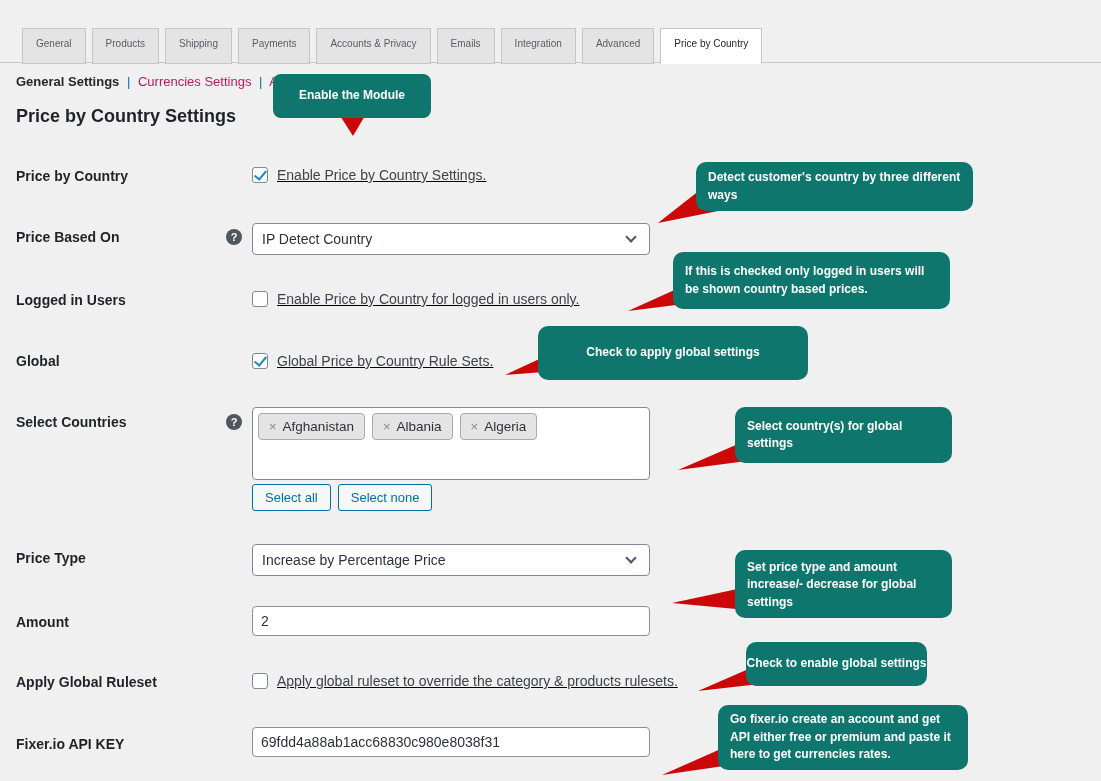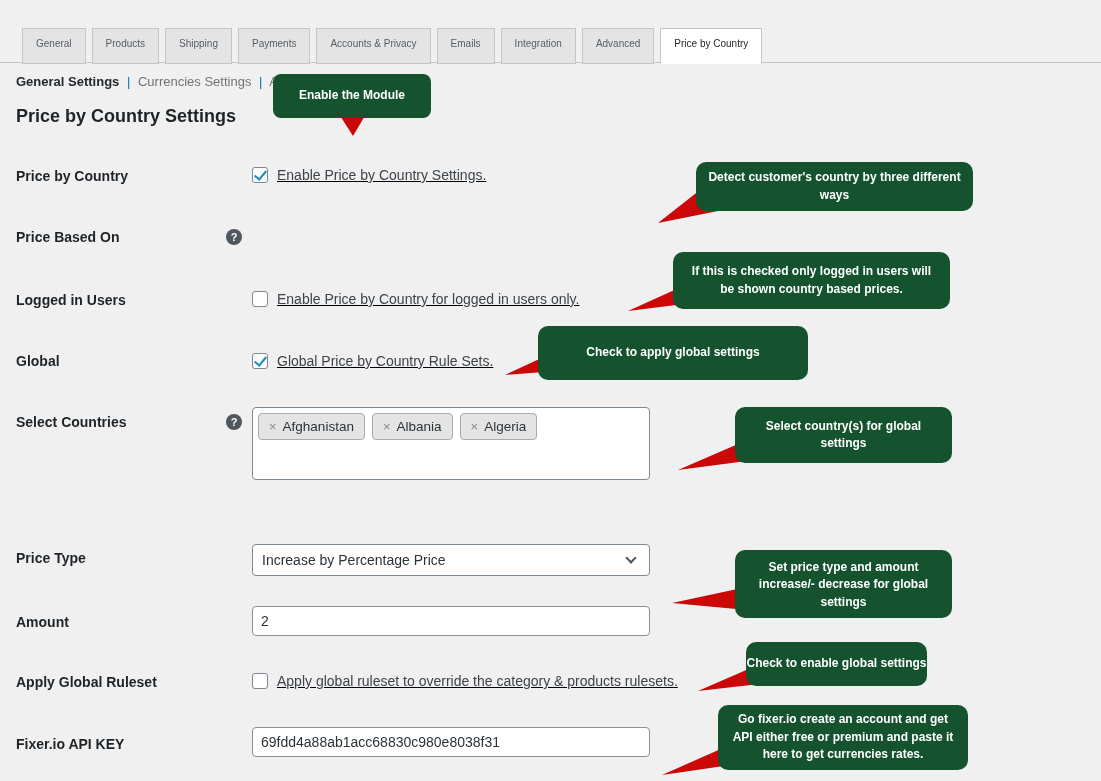--- a/index.html
+++ b/index.html
@@ -9,21 +9,21 @@
 
   
   .tabbar-line { position:absolute; left:0; top:62px; width:1101px; height:1px; background:#c3c4c7; z-index:1; }
   .tabs { position:absolute; left:22px; top:28px; display:flex; gap:6px; z-index:2; }
   .tab { background:#e4e4e4; border:1px solid #c5c5c6; padding:9px 13px; font-size:10px; color:#555d66; white-space:nowrap; cursor:pointer; }
   .tab.active { background:#ffffff; border-bottom-color:#ffffff; color:#23282d; height:36px; }
 
   
   .subnav { position:absolute; left:16px; top:74px; font-size:13px; color:#646970; z-index:3; }
   .subnav .current { font-weight:bold; color:#23282d; }
-  .subnav .lnk { color:#737373; text-decoration:none; }
+  .subnav .lnk { color:#be185d; text-decoration:none; }
   .subnav .sep { color:#0073aa; margin:0 4px; }
 
   .page-title { position:absolute; left:16px; top:106px; font-size:18px; font-weight:bold; color:#1d2327; z-index:3; }
 
   
   .flabel { position:absolute; left:16px; width:205px; font-size:14px; font-weight:600; color:#1d2327; z-index:3; }
   .help { position:absolute; width:16px; height:16px; border-radius:50%; background:#50575e; color:#fff; font-size:11px; font-weight:bold; display:flex; align-items:center; justify-content:center; z-index:3; cursor:pointer; }
   .checkrow { position:absolute; display:flex; align-items:center; gap:9px; z-index:3;text-decoration:underline; }
   .cbox { width:16px; height:16px; background:#fff; border:1px solid #7e8993; border-radius:3px; position:relative; flex:0 0 auto; cursor:pointer; }
   .cbox.checked::after { content:""; position:absolute; left:4px; top:0px; width:5px; height:10px; border:solid #1e8cbe; border-width:0 2px 2px 0; transform:rotate(40deg); }
@@ -36,21 +36,21 @@
 
   .ms-box { position:absolute; left:252px; top:407px; width:398px; height:73px; background:#fff; border:1px solid #7e8993; border-radius:4px; padding:5px; display:flex; align-items:flex-start; gap:7px; z-index:3; cursor:text; }
   .tag { background:#e4e4e4; border:1px solid #aaaaaa; border-radius:4px; height:27px; display:flex; align-items:center; padding:0 10px; font-size:13.5px; color:#2c3338; }
   .tag .x { color:#888; margin-right:6px; cursor:pointer; font-size:13px; }
   .tag .x::before { content:"\00d7"; }
 
   .btnrow { position:absolute; left:252px; top:484px; display:flex; gap:7px; z-index:3; }
   .btn { background:#f6f7f7; border:1px solid #0071a1; border-radius:3px; color:#0071a1; font-size:13px; padding:5px 12px; cursor:pointer; font-family:"Liberation Sans", sans-serif; }
 
   
-  .callout { position:absolute; background:#14532d; color:#ffffff; border-radius:10px; display:flex; align-items:center; justify-content:center; text-align:center; font-size:12px; font-weight:bold; line-height:1.45; padding:19px 12px; z-index:5; }
+  .callout { position:absolute; background:#0f766e; color:#ffffff; border-radius:10px; display:flex; align-items:center; justify-content:center; text-align:left; font-size:12px; font-weight:bold; line-height:1.45; padding:19px 12px; z-index:5; }
   .callout.topalign { align-items:flex-start; padding-top:9px; }
   .tail { position:absolute; z-index:4; }
 </style>
 </head>
 <body>
 
 <div id="page">
 
   <div class="tabbar-line"></div>
   <div class="tabs">
@@ -76,20 +76,24 @@
   <h1 class="page-title">Price by Country Settings</h1>
 
   <div class="flabel" style="top:168px;">Price by Country</div>
   <div class="checkrow" style="left:252px; top:167px;">
     <div class="cbox checked"></div>
     <span class="cdesc">Enable Price by Country Settings.</span>
   </div>
 
   <div class="flabel" style="top:229px;">Price Based On</div>
   <div class="help" style="left:226px; top:229px;">?</div>
+  <div class="selectbox" style="left:252px; top:223px;">
+    <span>IP Detect Country</span>
+    <span class="chev"></span>
+  </div>
 
   <div class="flabel" style="top:292px;">Logged in Users</div>
   <div class="checkrow" style="left:252px; top:291px;">
     <div class="cbox"></div>
     <span class="cdesc">Enable Price by Country for logged in users only.</span>
   </div>
 
   <div class="flabel" style="top:353px;">Global</div>
   <div class="checkrow" style="left:252px; top:353px;">
     <div class="cbox checked"></div>
@@ -104,20 +108,24 @@
       <span>Afghanistan</span>
     </span>
     <span class="tag">
       <span class="x"></span>
       <span>Albania</span>
     </span>
     <span class="tag">
       <span class="x"></span>
       <span>Algeria</span>
     </span>
+  </div>
+  <div class="btnrow">
+    <button class="btn">Select all</button>
+    <button class="btn">Select none</button>
   </div>
 
   <div class="flabel" style="top:550px;">Price Type</div>
   <div class="selectbox" style="left:252px; top:544px;">
     <span>Increase by Percentage Price</span>
     <span class="chev"></span>
   </div>
 
   <div class="flabel" style="top:614px;">Amount</div>
   <input class="tinput" style="left: 252px; top: 606px;" value="2">

